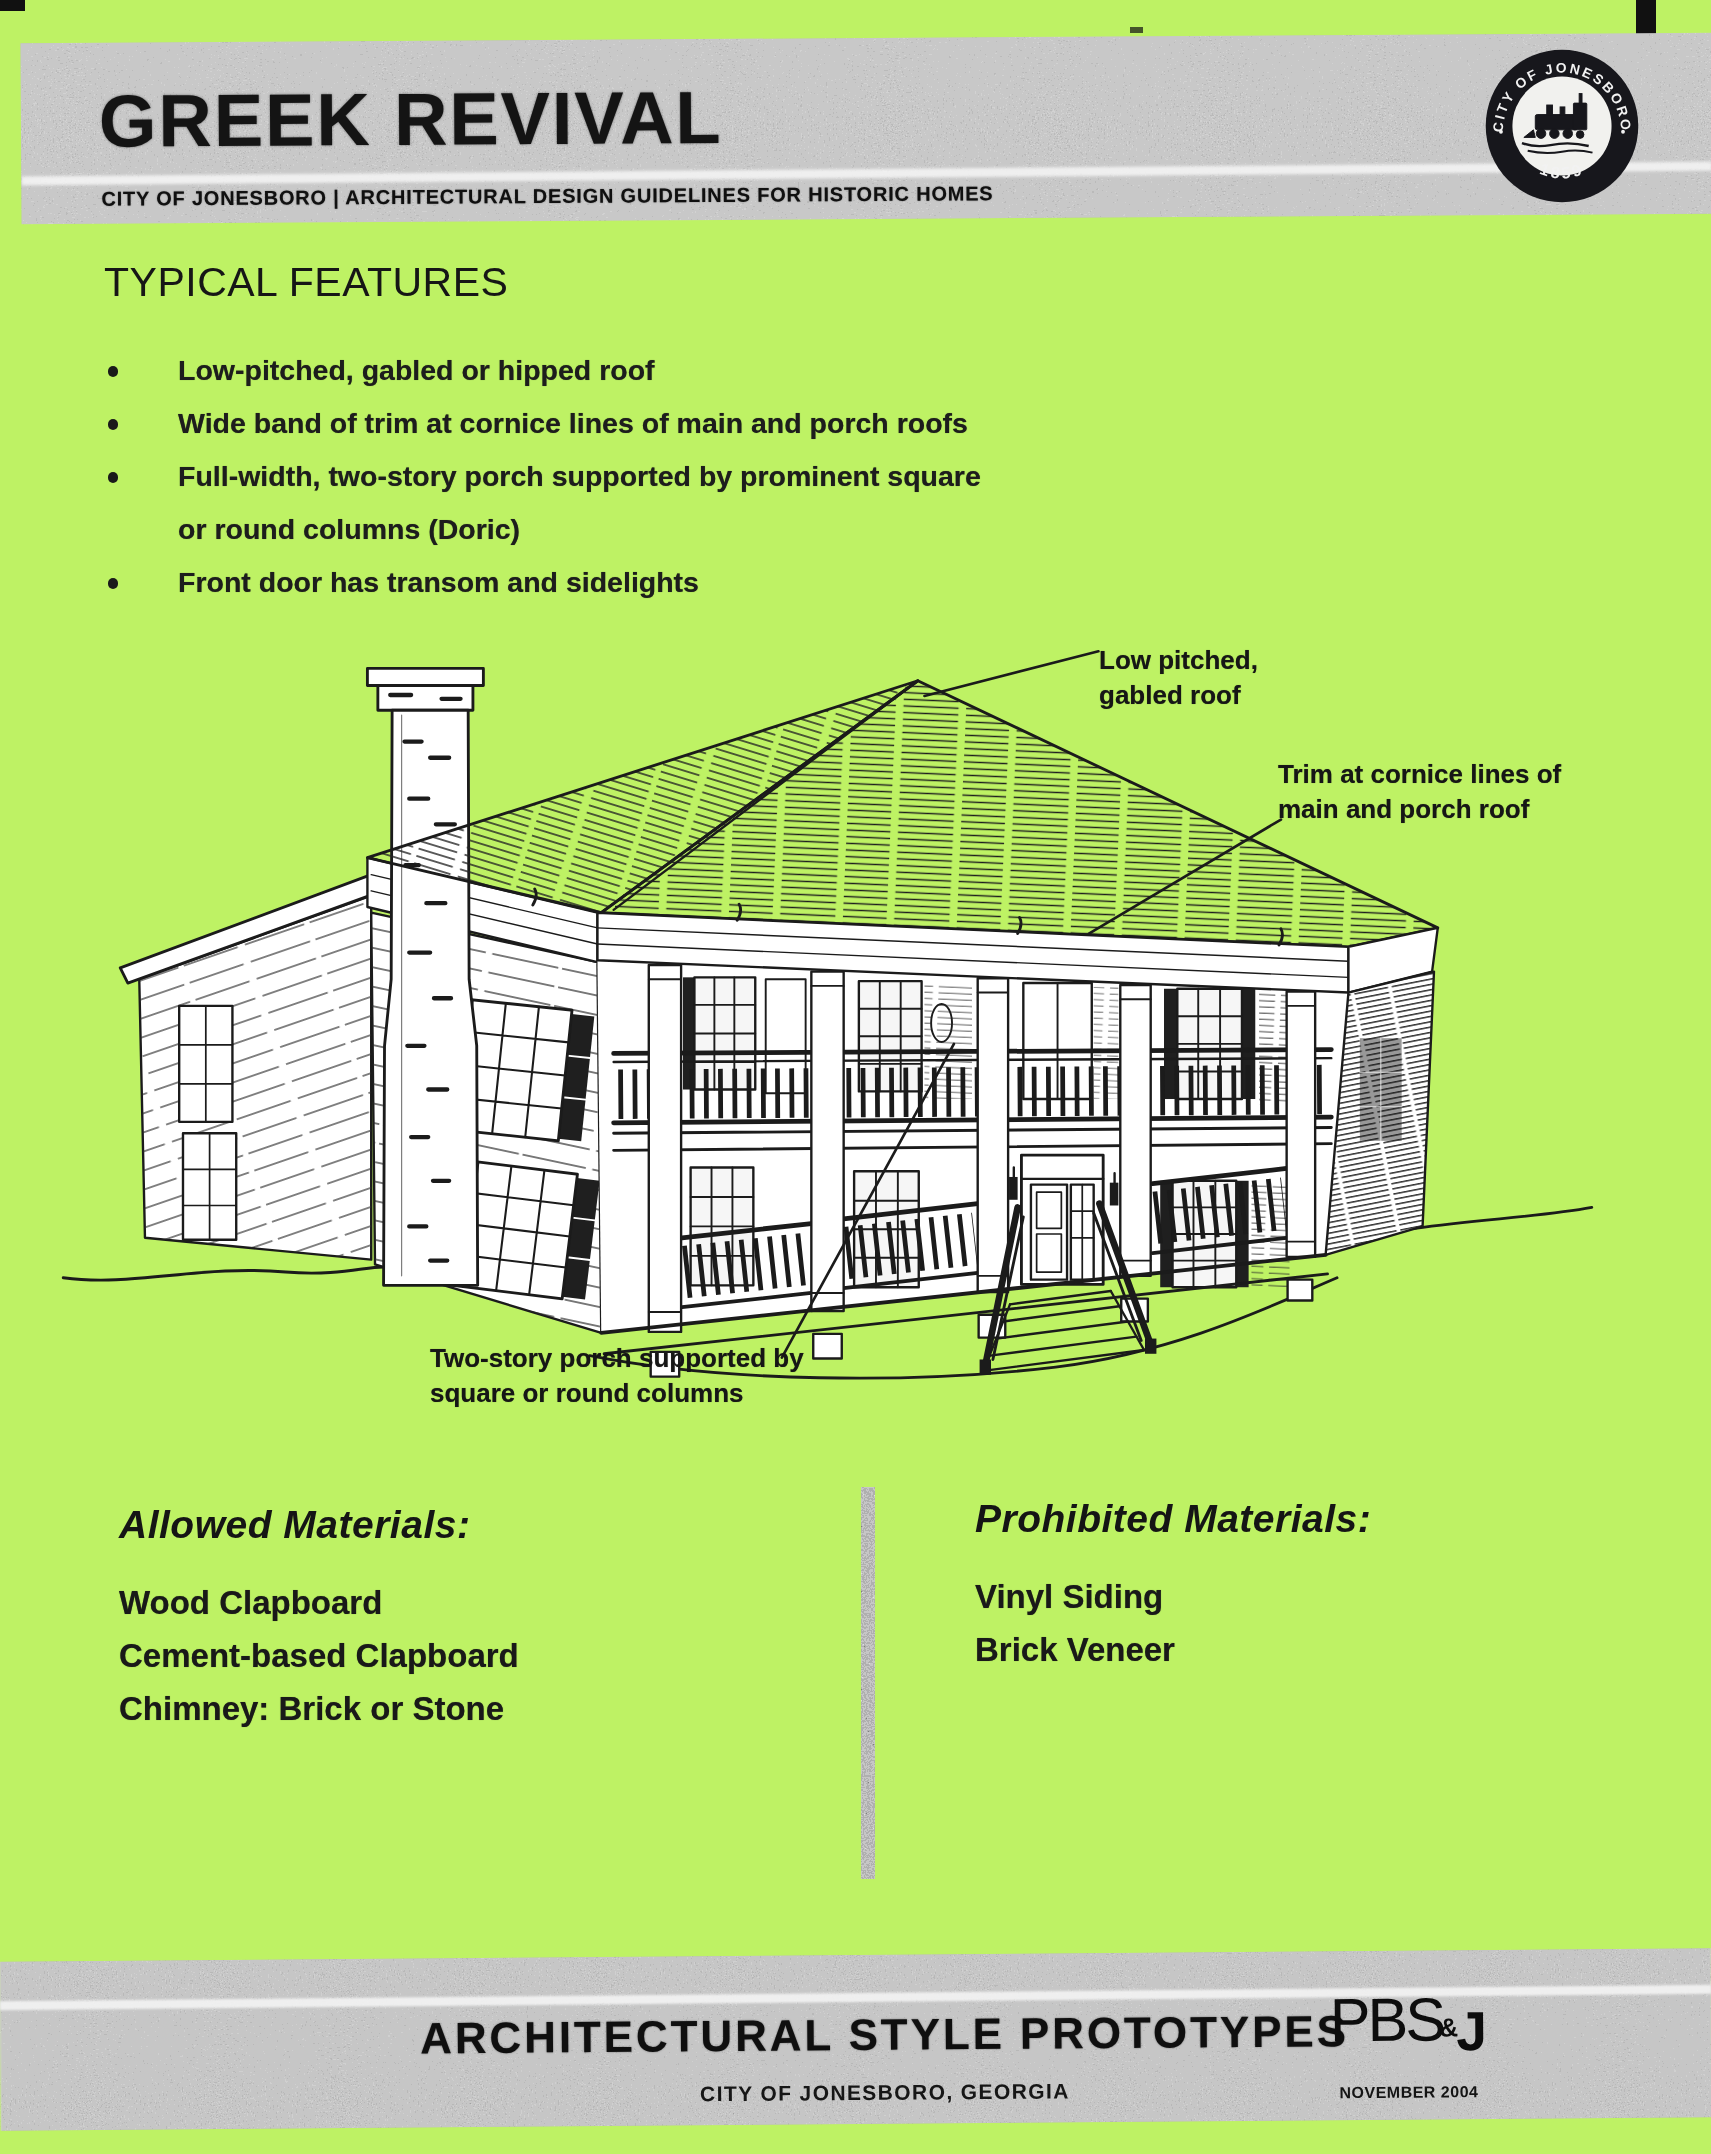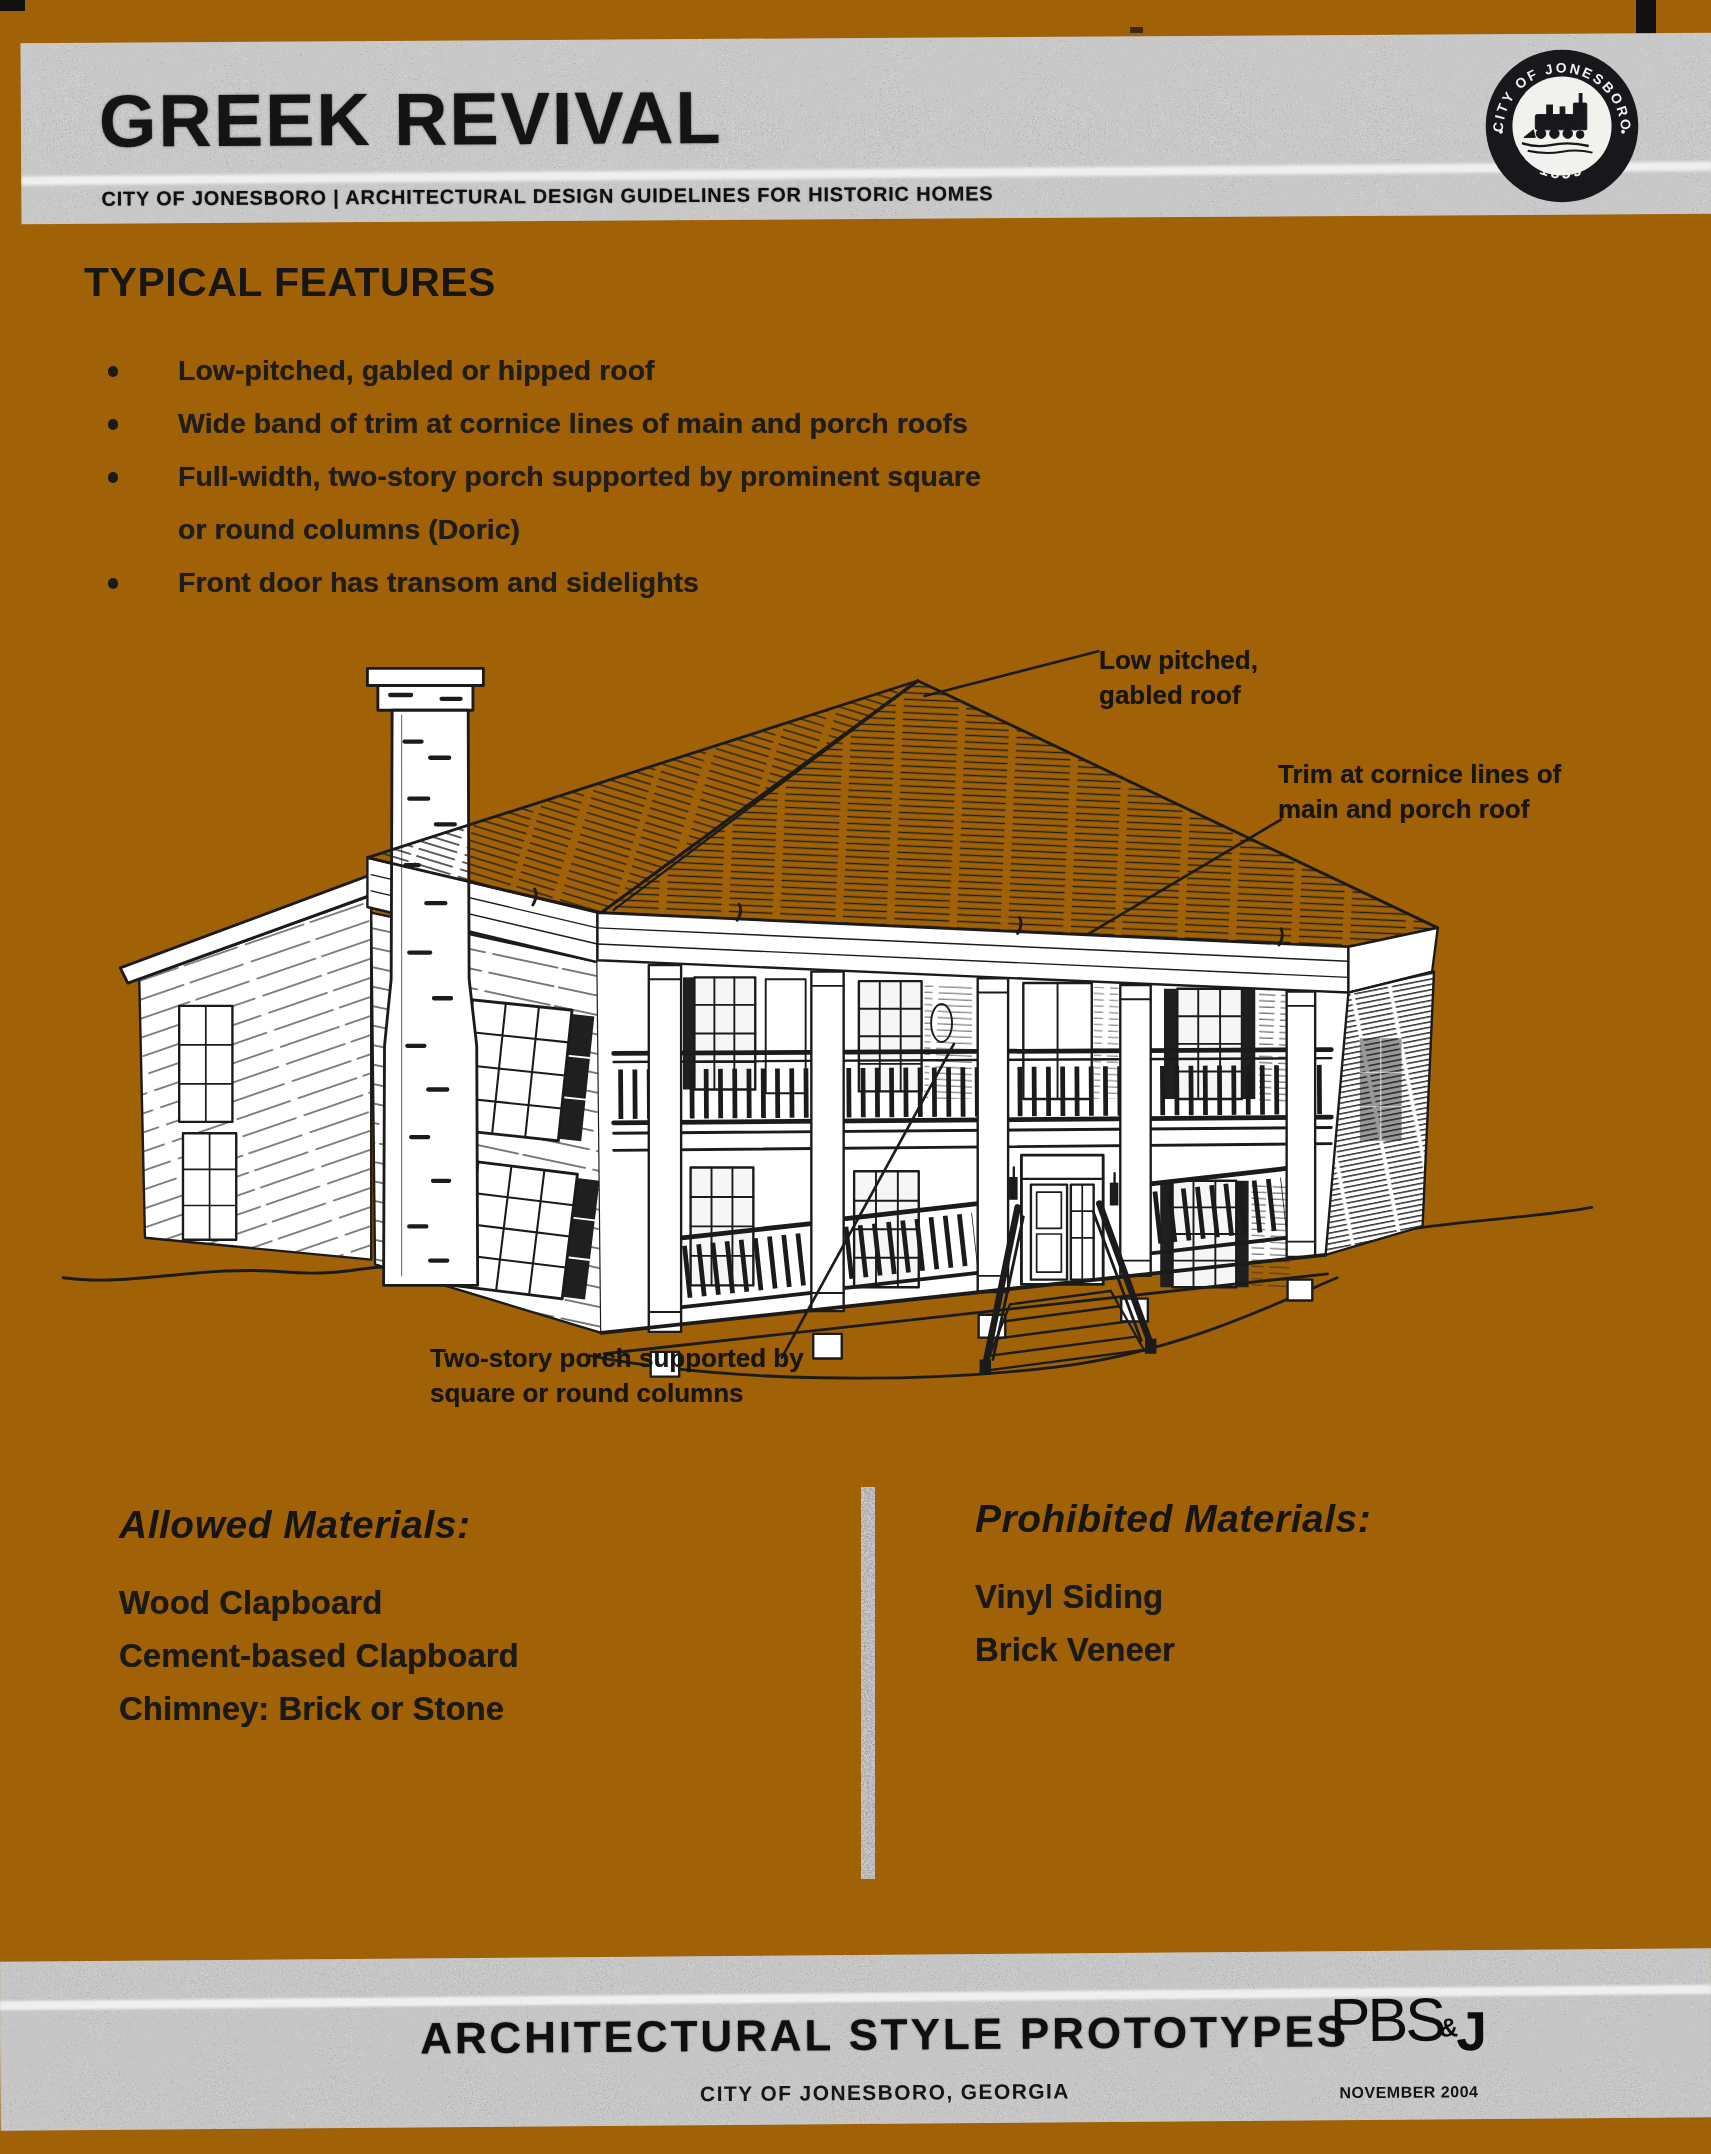--- a/index.html
+++ b/index.html
@@ -1,35 +1,35 @@
 <!DOCTYPE html>
 <html style="font-size:15px"><head>
 <meta charset="utf-8">
 <style>
   html,body{margin:0;padding:0;background:#e8e8e8;}
-  .page{position:relative;width:1712px;height:2154px;margin:0 auto;background:#a16207;
+  .page{position:relative;width:1712px;height:2154px;margin:0 auto;background:#bef264;
         overflow:hidden;font-family:"Liberation Sans",sans-serif;color:#1b1b1b;}
   .noise{position:absolute;inset:0;width:100%;height:100%;display:block;}
 
   
   .band-header{position:absolute;left:21px;top:38px;width:1691px;height:181px;
                transform:rotate(-0.35deg);overflow:hidden;}
   .band-header .streak{position:absolute;left:0;top:131px;width:100%;height:8.6px;
                background:#f4f4f4;opacity:.9;filter:blur(1.4px);transform:rotate(-0.15deg);}
   .hdr-title{position:absolute;left:78px;top:36px;margin:0;font-size:74px;font-weight:bold;
              letter-spacing:1.9px;color:#141414;text-shadow:0 0 2.4px rgba(20,20,20,.55);}
   .hdr-sub{position:absolute;left:80px;top:145px;font-size:20px;font-weight:bold;
            letter-spacing:0.8px;color:#101010;text-shadow:0 0 1.4px rgba(0,0,0,.5);}
   .seal{position:absolute;left:1480px;top:44px;width:164px;height:164px;}
 
   
   .art{position:absolute;background:#111;}
 
   
-  .feat-h{position:absolute;left:84px;top:259px;margin:0;font-size:41px;font-weight:bold;
+  .feat-h{position:absolute;left:104px;top:259px;margin:0;font-size:41px;font-weight:normal;
           letter-spacing:0.5px;color:#161616;}
   .feat-list{position:absolute;left:100px;top:344px;width:913px;margin:0;padding:0;list-style:none;}
   .feat-list li{position:relative;padding-left:78px;font-size:28.5px;font-weight:700;
                 line-height:53px;color:#1d1d1d;text-shadow:0 0 0.8px rgba(0,0,0,.6);}
   .feat-list li::before{content:"";position:absolute;left:7.6px;top:22px;width:10.5px;height:10.5px;
                 border-radius:50%;background:#1a1a1a;}
 
   
   .fig{position:absolute;left:57px;top:599px;width:1541px;height:789px;margin:0;}
   .fig svg{position:absolute;inset:0;}

